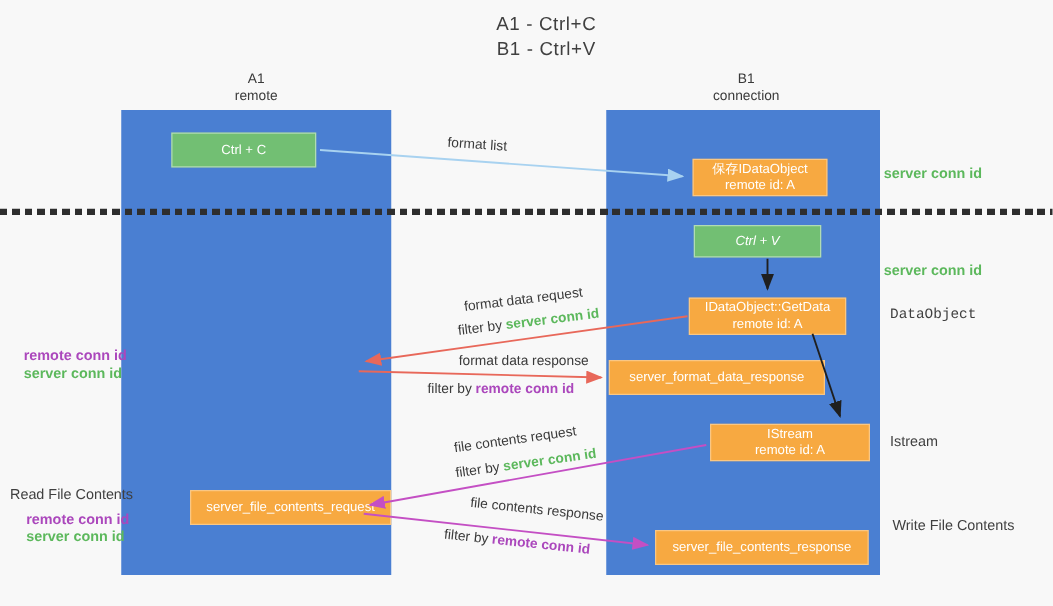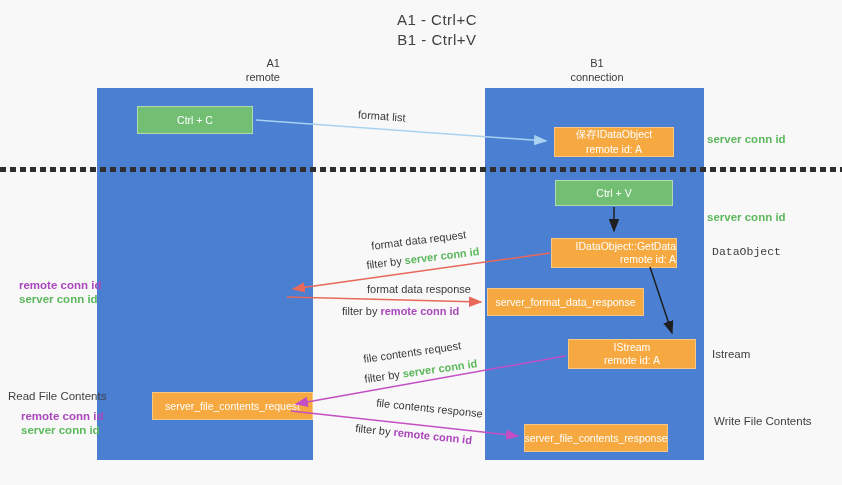--- a/index.html
+++ b/index.html
@@ -15,21 +15,21 @@
   .title{
     position:absolute;top:10px;left:0;width:842px;
     text-align:center;padding-left:32px;box-sizing:border-box;
     font-size:15px;line-height:20px;color:#404040;letter-spacing:0.5px;
   }
 
   .lane-header{
     position:absolute;text-align:center;
     font-size:11px;line-height:14px;color:#3a3a3a;
   }
-  .lane-header.a1{left:130px;top:56px;width:150px;text-align:right;}
+  .lane-header.a1{left:130px;top:56px;width:150px;}
   .lane-header.b1{left:522px;top:56px;width:150px;}
 
   .lane{
     position:absolute;top:88px;height:372px;
     background:#4a7fd2;z-index:1;
   }
   .lane.a1{left:97px;width:216px;}
   .lane.b1{left:485px;width:219px;}
 
   .divider{
@@ -40,28 +40,28 @@
   .node{
     position:absolute;z-index:2;
     display:flex;flex-direction:column;align-items:center;justify-content:center;
     color:#ffffff;font-size:10.5px;line-height:13px;text-align:center;
     box-sizing:border-box;
   }
   .node.orange{background:#f7a941;border:1px solid rgba(255,255,255,0.35);}
   .node.green{background:#72bf73;border:1px solid rgba(255,255,255,0.45);}
 
   .n-ctrl-c{left:137px;top:106px;width:116px;height:28px;justify-content:center;}
-  .n-save{left:554px;top:127px;width:120px;height:30px;justify-content:space-between;}
-  .n-ctrl-v{left:555px;top:180px;width:118px;height:26px;}
-  .n-getdata{left:551px;top:238px;width:126px;height:30px;align-items:flex-end;}
+  .n-save{left:554px;top:127px;width:108px;height:30px;}
+  .n-ctrl-v{left:555px;top:180px;width:102px;height:26px;font-style:italic;}
+  .n-getdata{left:551px;top:238px;width:126px;height:30px;}
   .n-fmt-req{left:130px;top:277px;width:156px;height:28px;}
-  .n-fmt-resp{left:487px;top:288px;width:157px;height:28px;}
+  .n-fmt-resp{left:487px;top:288px;width:173px;height:28px;}
   .n-istream{left:568px;top:339px;width:128px;height:30px;}
   .n-file-req{left:128px;top:392px;width:161px;height:28px;margin-left:24px;}
-  .n-file-resp{left:524px;top:424px;width:144px;height:28px;}
+  .n-file-resp{left:524px;top:424px;width:171px;height:28px;}
 
   svg.arrows{position:absolute;top:0;left:0;z-index:4;pointer-events:none;}
 
   .lbl{
     position:absolute;z-index:5;font-size:11px;color:#3a3a3a;white-space:nowrap;
   }
   .lbl .key-green{color:#5cb85c;font-weight:bold;}
   .lbl .key-purple{color:#ab47bc;font-weight:bold;}
   .lbl .pfx{margin-right:3px;}
 

